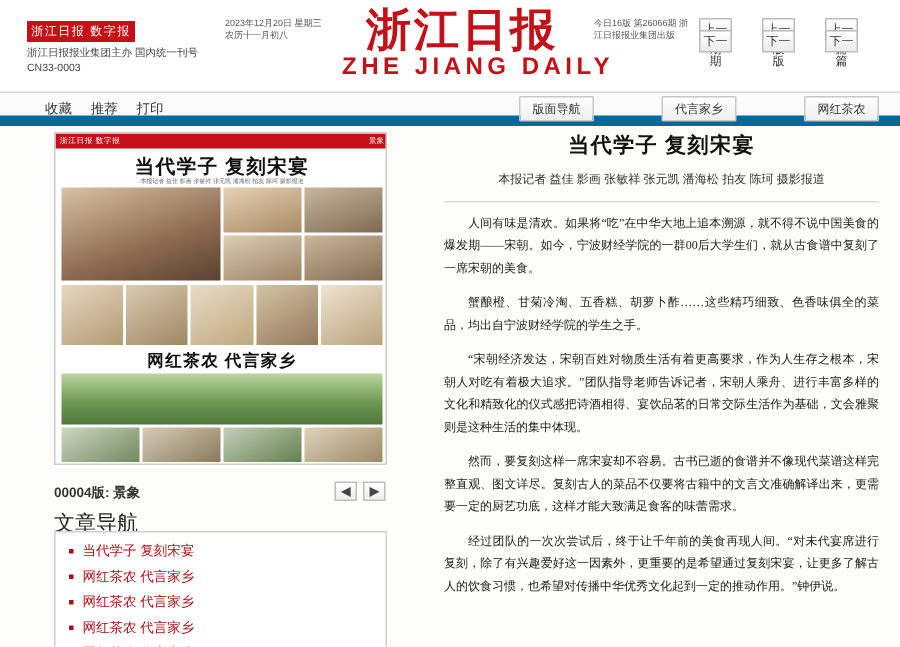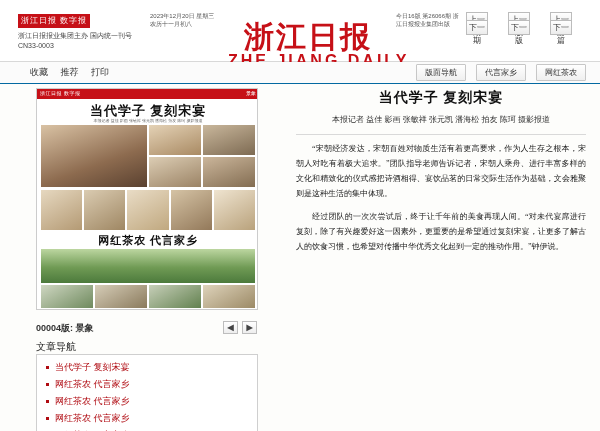--- a/index.html
+++ b/index.html
@@ -19,21 +19,21 @@
   
   .masthead {
     position: absolute;
     left: 0; top: 0;
     width: 600px; height: 62px;
     background: #ffffff;
     border-bottom: 1px solid #d8d8d8;
   }
   .mast-logo {
     position: absolute;
-    left: 228px; top: 20px;
+    left: 228px; top: 4px;
     width: 160px; height: 52px;
     text-align: center;
     color: #c61017;
   }
   .mast-logo-cn {
     font-family: "Liberation Serif", serif;
     font-weight: bold;
     font-size: 30px;
     letter-spacing: 2px;
     line-height: 34px;
@@ -104,21 +104,21 @@
   .nb-c3 { left: 84px; }
   .nb-r1 { top: 4px; }
   .nb-r2 { top: 12px; }
 
   
   .toolbar {
     position: absolute;
     left: 0; top: 62px;
     width: 600px; height: 22px;
     background: #fbfbfb;
-    border-bottom: 1px solid #0369a1;
+    border-bottom: 7px solid #0369a1;
   }
   .tool-left {
     position: absolute;
     left: 30px; top: 4px;
     font-size: 9px;
     color: #333;
   }
   .tool-left span { margin-right: 10px; cursor: pointer; }
   .tool-right {
     position: absolute;
@@ -127,20 +127,21 @@
     gap: 10px;
   }
   .toolbtn {
     border: 1px solid #c7c7c7;
     background: linear-gradient(#ffffff, #efefef);
     font-size: 8px;
     color: #333;
     padding: 2px 8px;
     cursor: pointer;
     border-radius: 1px;
+    margin-left: 35px;
   }
 
   
   .leftpane {
     position: absolute;
     left: 18px; top: 88px;
     width: 262px; height: 330px;
   }
   .pagepreview {
     position: relative;
@@ -235,22 +236,23 @@
     font-size: 8px; line-height: 11px;
     text-align: center; color: #444;
     cursor: pointer;
   }
   .pg-prev { right: 20px; }
   .pg-next { right: 1px; }
 
   .navtitle {
     position: absolute;
     left: 18px; top: 252px;
-    font-size: 10px;
+    font-size: 14px;
     color: #222;
+    text-decoration: underline;
   }
   .navbox {
     position: absolute;
     left: 18px; top: 266px;
     width: 222px; height: 98px;
     border: 1px solid #cfcfcf;
     background: #fff;
     overflow: hidden;
     padding: 4px 0 0 0;
   }
@@ -400,18 +402,21 @@
       <div class="item">网红茶农 代言家乡</div>
       <div class="item">网红茶农 代言家乡</div>
     </div>
   </div>
 
   <div class="article">
     <div class="art-title">当代学子  复刻宋宴</div>
     <div class="art-byline">本报记者 益佳 影画 张敏祥 张元凯 潘海松 拍友 陈珂 摄影报道</div>
     <div class="art-rule"></div>
     <div class="art-body">
+      <p>人间有味是清欢。如果将“吃”在中华大地上追本溯源，就不得不说中国美食的爆发期——宋朝。如今，宁波财经学院的一群00后大学生们，就从古食谱中复刻了一席宋朝的美食。</p>
+      <p>蟹酿橙、甘菊冷淘、五香糕、胡萝卜酢……这些精巧细致、色香味俱全的菜品，均出自宁波财经学院的学生之手。</p>
       <p>“宋朝经济发达，宋朝百姓对物质生活有着更高要求，作为人生存之根本，宋朝人对吃有着极大追求。”团队指导老师告诉记者，宋朝人乘舟、进行丰富多样的文化和精致化的仪式感把诗酒相得、宴饮品茗的日常交际生活作为基础，文会雅聚则是这种生活的集中体现。</p>
+      <p>然而，要复刻这样一席宋宴却不容易。古书已逝的食谱并不像现代菜谱这样完整直观、图文详尽。复刻古人的菜品不仅要将古籍中的文言文准确解译出来，更需要一定的厨艺功底，这样才能大致满足食客的味蕾需求。</p>
       <p class="last">经过团队的一次次尝试后，终于让千年前的美食再现人间。“对未代宴席进行复刻，除了有兴趣爱好这一因素外，更重要的是希望通过复刻宋宴，让更多了解古人的饮食习惯，也希望对传播中华优秀文化起到一定的推动作用。”钟伊说。</p>
     </div>
   </div>
 
 </div>
 
 </body></html>

